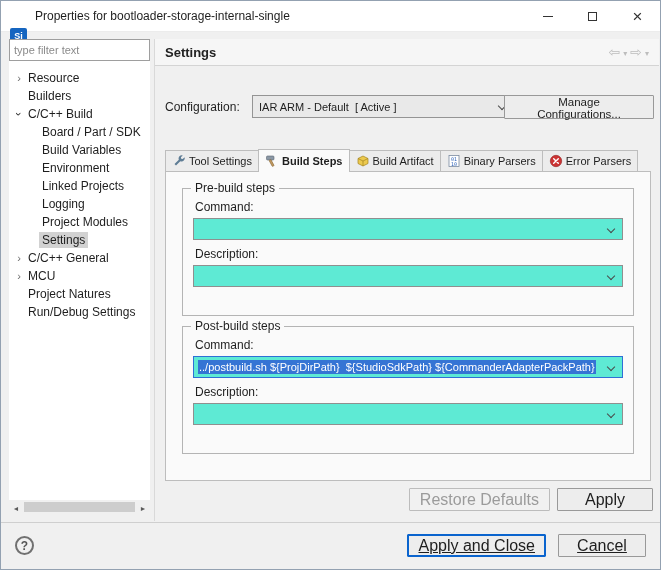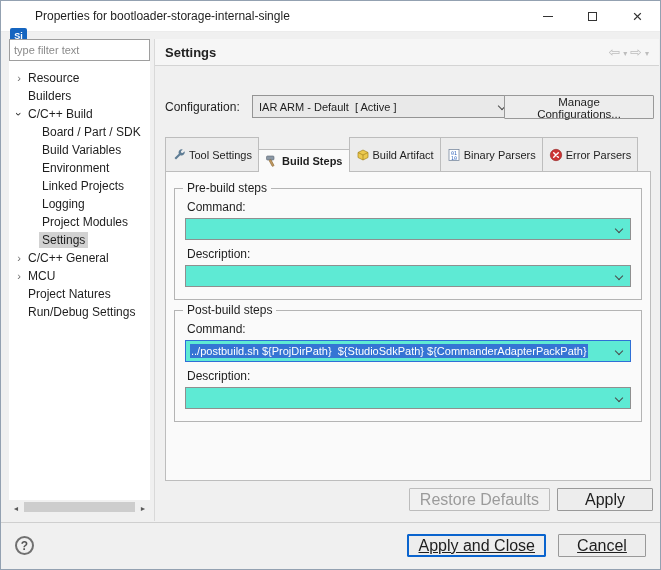--- a/index.html
+++ b/index.html
@@ -59,30 +59,30 @@
                   border: 1px solid #949494; display: flex; align-items: center; padding: 0 22px 0 6px; }
   .combo-caret { position: absolute; right: 8px; top: 7px; width: 6px; height: 6px;
                  border-right: 1px solid #4a4a4a; border-bottom: 1px solid #4a4a4a; transform: rotate(45deg); }
   .btn { font-family: inherit; font-size: 16px; background: #ededed; border: 1px solid #999;
          color: #1e1e1e; border-radius: 1px; height: 24px; padding: 0 10px; }
   .manage-btn { position: absolute; right: 0; top: 0; width: 150px; height: 24px; font-size: 11.5px; }
 
   
   .tabs { position: absolute; top: 110px; left: 10px; right: 8px; height: 23px;
           display: flex; align-items: flex-end; z-index: 2; }
-  .tab { height: 34px; margin-bottom: 1px; display: flex; align-items: center; gap: 3px; padding: 0 6px;
+  .tab { height: 21px; margin-bottom: 1px; display: flex; align-items: center; gap: 3px; padding: 0 6px;
          border: 1px solid #bdbdbd; border-bottom: none; background: #ececec; font-size: 11px; white-space: nowrap; }
   .tab + .tab { margin-left: -1px; }
   .tab.active { height: 23px; margin-bottom: 0; background: #fafafa; font-weight: bold; position: relative; z-index: 3; }
   .tab-icon { width: 14px; height: 14px; display: inline-flex; flex: 0 0 14px; }
   .tab-icon svg { width: 14px; height: 14px; }
 
   .tab-content { position: absolute; top: 132px; left: 10px; right: 8px; bottom: 40px;
                  background: #fafafa; border: 1px solid #bdbdbd; z-index: 1; }
-  .group { position: relative; margin: 16px 8px 0; border: 1px solid #b4b4b4; padding: 4px 10px 12px; }
+  .group { position: relative; margin: 16px 16px 0; border: 1px solid #b4b4b4; padding: 4px 10px 28px; }
   .group + .group { margin-top: 10px; }
   .group-title { position: absolute; top: -8px; left: 8px; background: #fafafa; padding: 0 4px; }
   .field-label { margin: 7px 0 4px 2px; }
   .bs-combo { position: relative; height: 22px; background: #5eead4; border: 1px solid #8f8f8f;
               display: flex; align-items: center; padding: 0 24px 0 4px; text-align: right; }
   .bs-combo .combo-caret { top: 7px; }
   .bs-combo.focused { border-color: #2f6fd6; }
   .combo-value { font-size: 11px; white-space: pre; overflow: hidden; }
   .combo-value.selected-text { background: var(--selection, #3574d4); color: #fff; padding: 1px 1px; }
 

